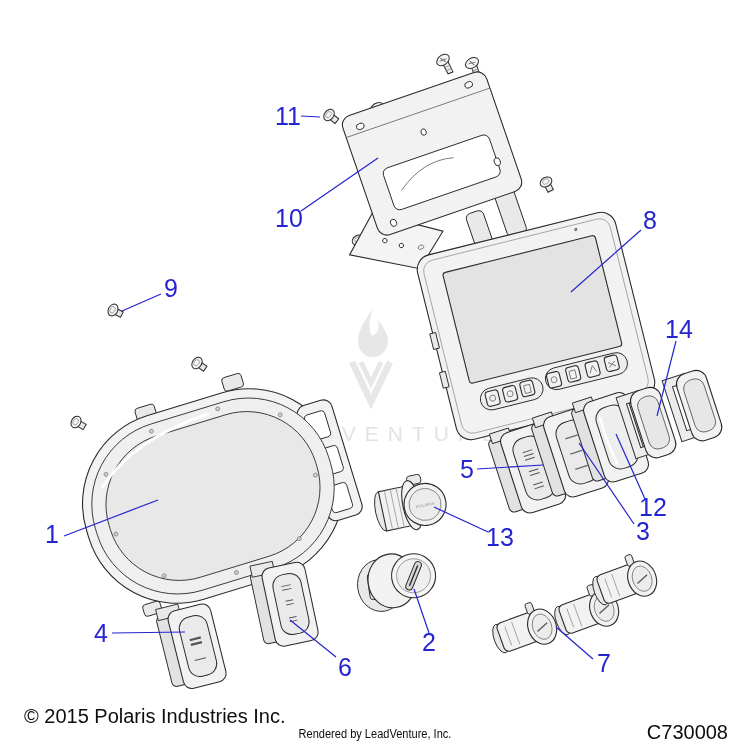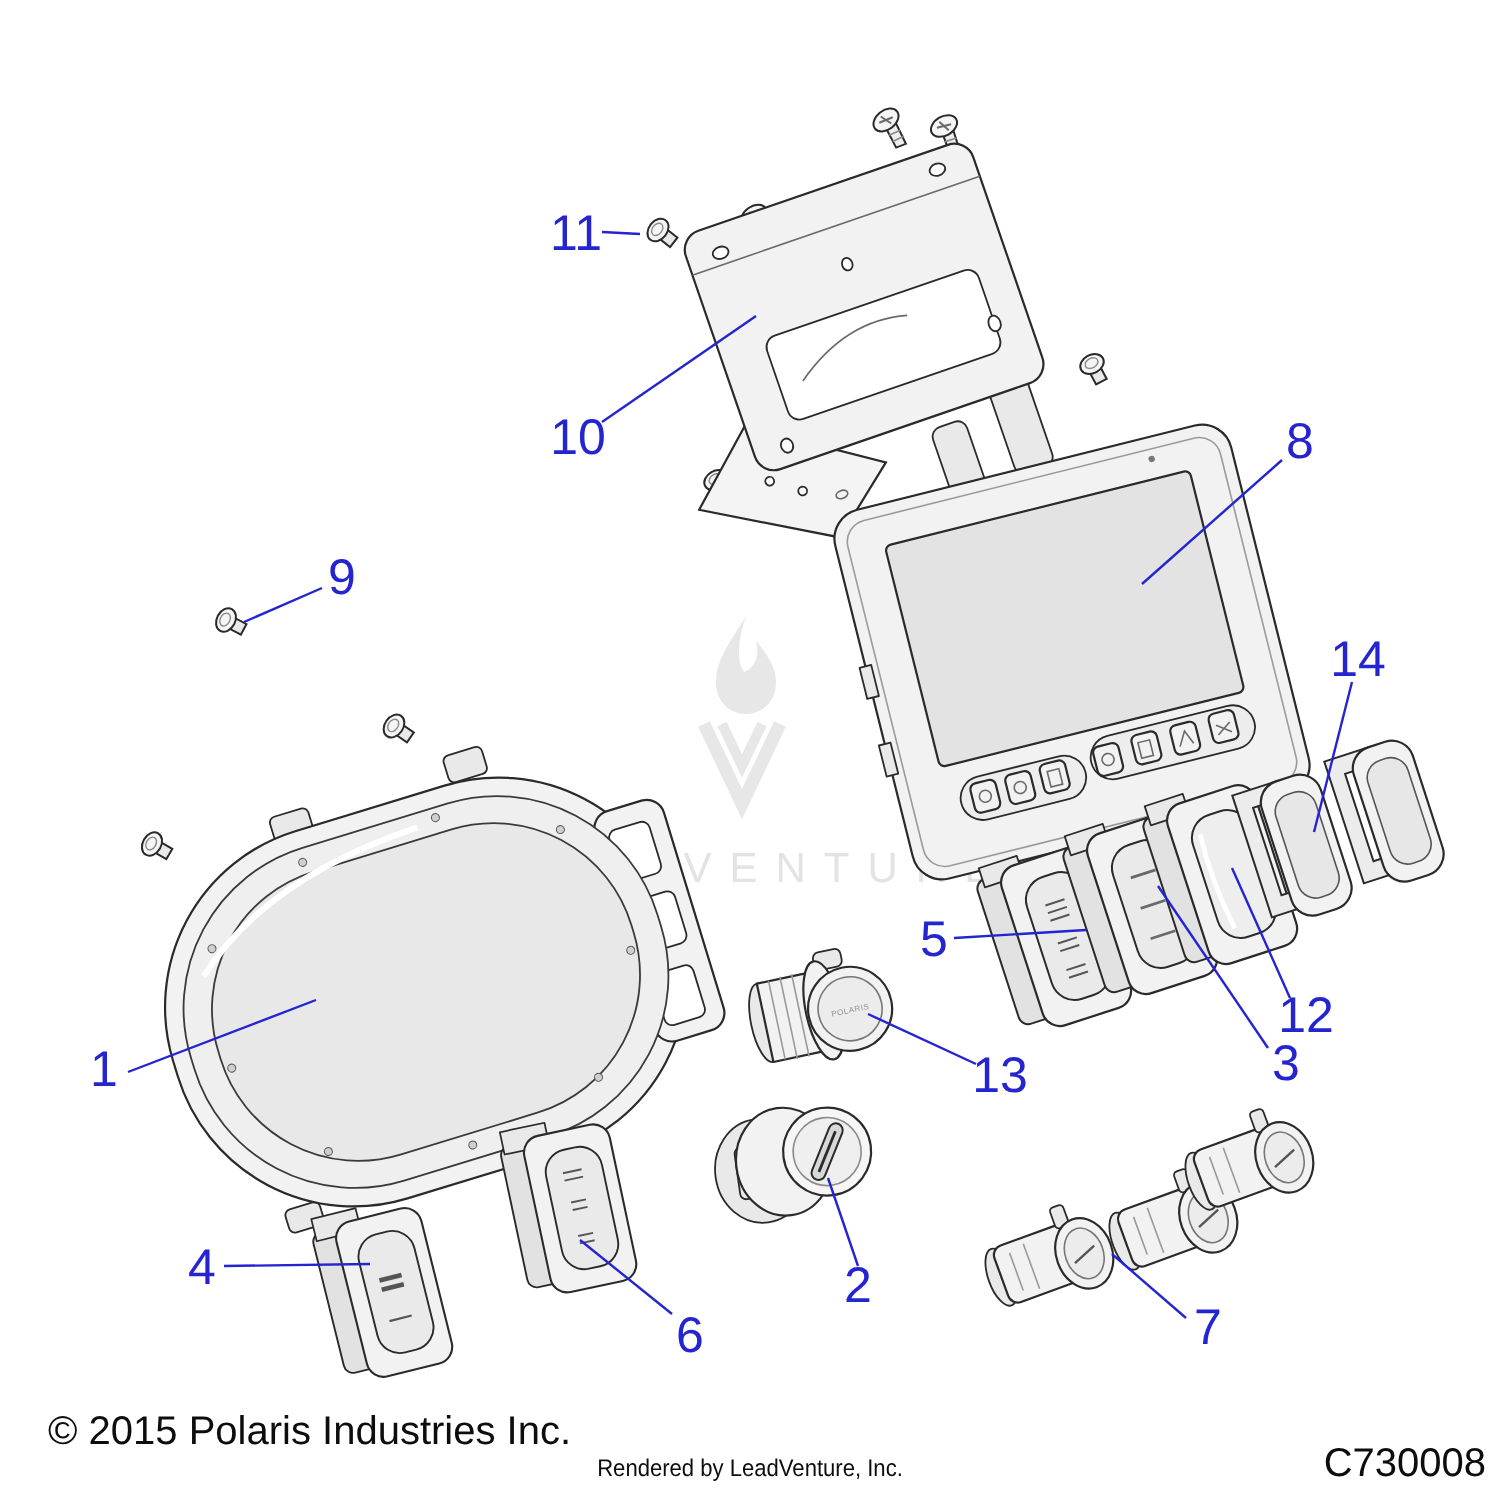--- a/index.html
+++ b/index.html
@@ -2,21 +2,21 @@
 <html><head>
 <meta charset="utf-8">
 <style>
   html,body{margin:0;padding:0;background:#ffffff;}
   #page{position:relative;width:750px;height:750px;background:#ffffff;overflow:hidden;
         font-family:"Liberation Sans",sans-serif;}
   #diagram-svg{position:absolute;left:0;top:0;}
   .footer-text{position:absolute;color:#0d0d0d;white-space:nowrap;}
   #copyright{left:24px;top:705px;font-size:20px;}
   #rendered-by{left:0;right:0;top:727px;font-size:12px;text-align:center;transform:scaleX(.92);}
-  #drawing-number{right:7px;top:721px;font-size:20px;text-align:right;}
+  #drawing-number{right:22px;top:721px;font-size:20px;text-align:right;}
   .part{stroke:#2a2a2a;stroke-width:1.1;fill:#f2f2f2;stroke-linejoin:round;}
   .part2{stroke:#2a2a2a;stroke-width:0.9;fill:#e9e9e9;stroke-linejoin:round;}
   .hole{stroke:#2a2a2a;stroke-width:0.9;fill:#ffffff;}
   .detail{stroke:#6a6a6a;stroke-width:0.8;fill:none;}
   .callout-line{stroke:#2424d0;stroke-width:1.2;fill:none;}
   .callout-text{fill:#2424d0;font-size:25px;font-family:"Liberation Sans",sans-serif;text-anchor:middle;}
   .wm{fill:#e7e7e7;}
   .wm-text{fill:#e3e3e3;font-size:21px;letter-spacing:9px;font-family:"Liberation Sans",sans-serif;text-anchor:middle;}
   .cap-text{fill:#909090;font-size:4px;font-family:"Liberation Sans",sans-serif;text-anchor:middle;letter-spacing:.3px;}
 </style>

